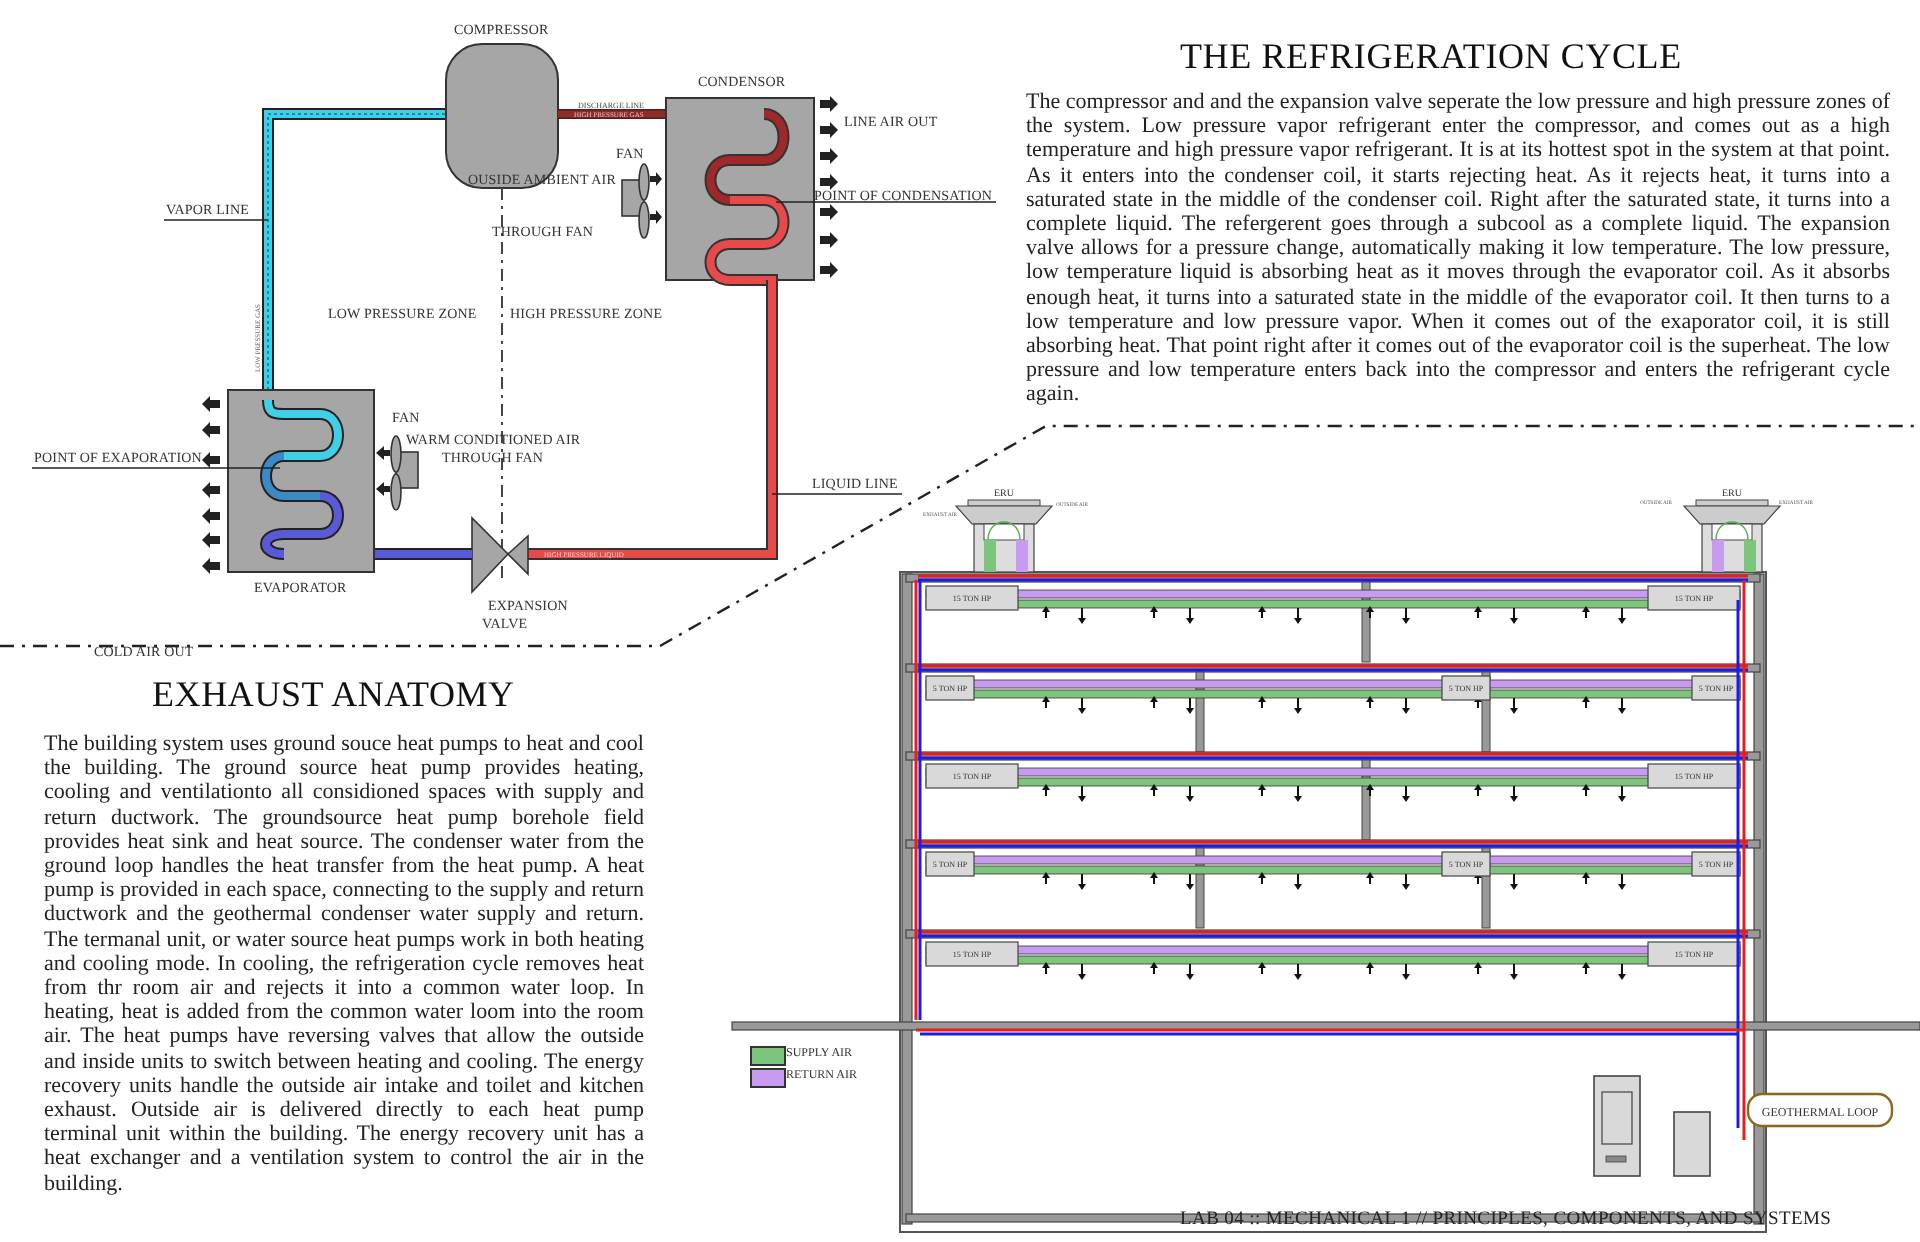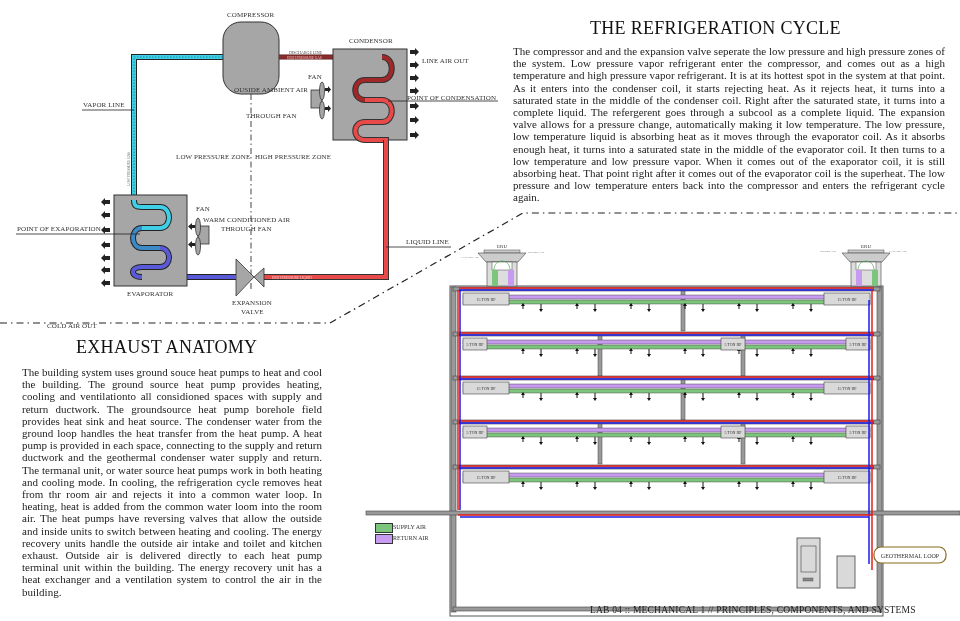--- a/index.html
+++ b/index.html
@@ -120,30 +120,30 @@
 </svg>
 
 <div class="lbl" style="left:227px;top:11px;">COMPRESSOR</div>
 <div class="lbl" style="left:349px;top:37px;">CONDENSOR</div>
 <div class="lbl" style="left:422px;top:57px;">LINE AIR OUT</div>
 <div class="lbl" style="left:308px;top:73px;">FAN</div>
 <div class="lbl" style="left:407px;top:94px;">POINT OF CONDENSATION</div>
 <div class="lbl" style="left:83px;top:101px;">VAPOR LINE</div>
 <div class="lbl" style="left:234px;top:86px;">OUSIDE AMBIENT AIR</div>
 <div class="lbl" style="left:246px;top:112px;">THROUGH FAN</div>
-<div class="lbl" style="left:176px;top:153px;">LOW PRESSURE ZONE</div>
+<div class="lbl" style="left:164px;top:153px;">LOW PRESSURE ZONE</div>
 <div class="lbl" style="left:255px;top:153px;">HIGH PRESSURE ZONE</div>
 <div class="lbl" style="left:196px;top:205px;">FAN</div>
 <div class="lbl" style="left:203px;top:216px;">WARM CONDITIONED AIR</div>
 <div class="lbl" style="left:221px;top:225px;">THROUGH FAN</div>
 <div class="lbl" style="left:17px;top:225px;">POINT OF EXAPORATION</div>
 <div class="lbl" style="left:406px;top:238px;">LIQUID LINE</div>
 <div class="lbl" style="left:47px;top:278px;margin-top:44px;">COLD AIR OUT</div>
 <div class="lbl" style="left:127px;top:290px;">EVAPORATOR</div>
-<div class="lbl" style="left:232px;top:299px;">EXPANSION</div>
+<div class="lbl" style="left:244px;top:299px;">EXPANSION</div>
 <div class="lbl" style="left:241px;top:308px;">VALVE</div>
 
 <div class="h-title" style="left:590px;top:18px;">THE REFRIGERATION CYCLE</div>
 <div class="para" style="left:513px;top:45px;width:432px;">The compressor and and the expansion valve seperate the low pressure and high pressure zones of the system. Low pressure vapor refrigerant enter the compressor, and comes out as a high temperature and high pressure vapor refrigerant. It is at its hottest spot in the system at that point. As it enters into the condenser coil, it starts rejecting heat. As it rejects heat, it turns into a saturated state in the middle of the condenser coil. Right after the saturated state, it turns into a complete liquid. The refergerent goes through a subcool as a complete liquid. The expansion valve allows for a pressure change, automatically making it low temperature. The low pressure, low temperature liquid is absorbing heat as it moves through the evaporator coil. As it absorbs enough heat, it turns into a saturated state in the middle of the evaporator coil. It then turns to a low temperature and low pressure vapor. When it comes out of the exaporator coil, it is still absorbing heat. That point right after it comes out of the evaporator coil is the superheat. The low pressure and low temperature enters back into the compressor and enters the refrigerant cycle again.</div>
 
 <div class="h-title" style="left:76px;top:337px;">EXHAUST ANATOMY</div>
 <div class="para" style="left:22px;top:366px;width:300px;">The building system uses ground souce heat pumps to heat and cool the building. The ground source heat pump provides heating, cooling and ventilationto all considioned spaces with supply and return ductwork. The groundsource heat pump borehole field provides heat sink and heat source. The condenser water from the ground loop handles the heat transfer from the heat pump. A heat pump is provided in each space, connecting to the supply and return ductwork and the geothermal condenser water supply and return. The termanal unit, or water source heat pumps work in both heating and cooling mode. In cooling, the refrigeration cycle removes heat from thr room air and rejects it into a common water loop. In heating, heat is added from the common water loom into the room air. The heat pumps have reversing valves that allow the outside and inside units to switch between heating and cooling. The energy recovery units handle the outside air intake and toilet and kitchen exhaust. Outside air is delivered directly to each heat pump terminal unit within the building. The energy recovery unit has a heat exchanger and a ventilation system to control the air in the building.</div>
 
 <svg id="building-svg" width="960" height="621" viewBox="0 0 960 621">
     <rect x="450" y="286" width="433" height="330" fill="none" stroke="#555" stroke-width="1"></rect>

